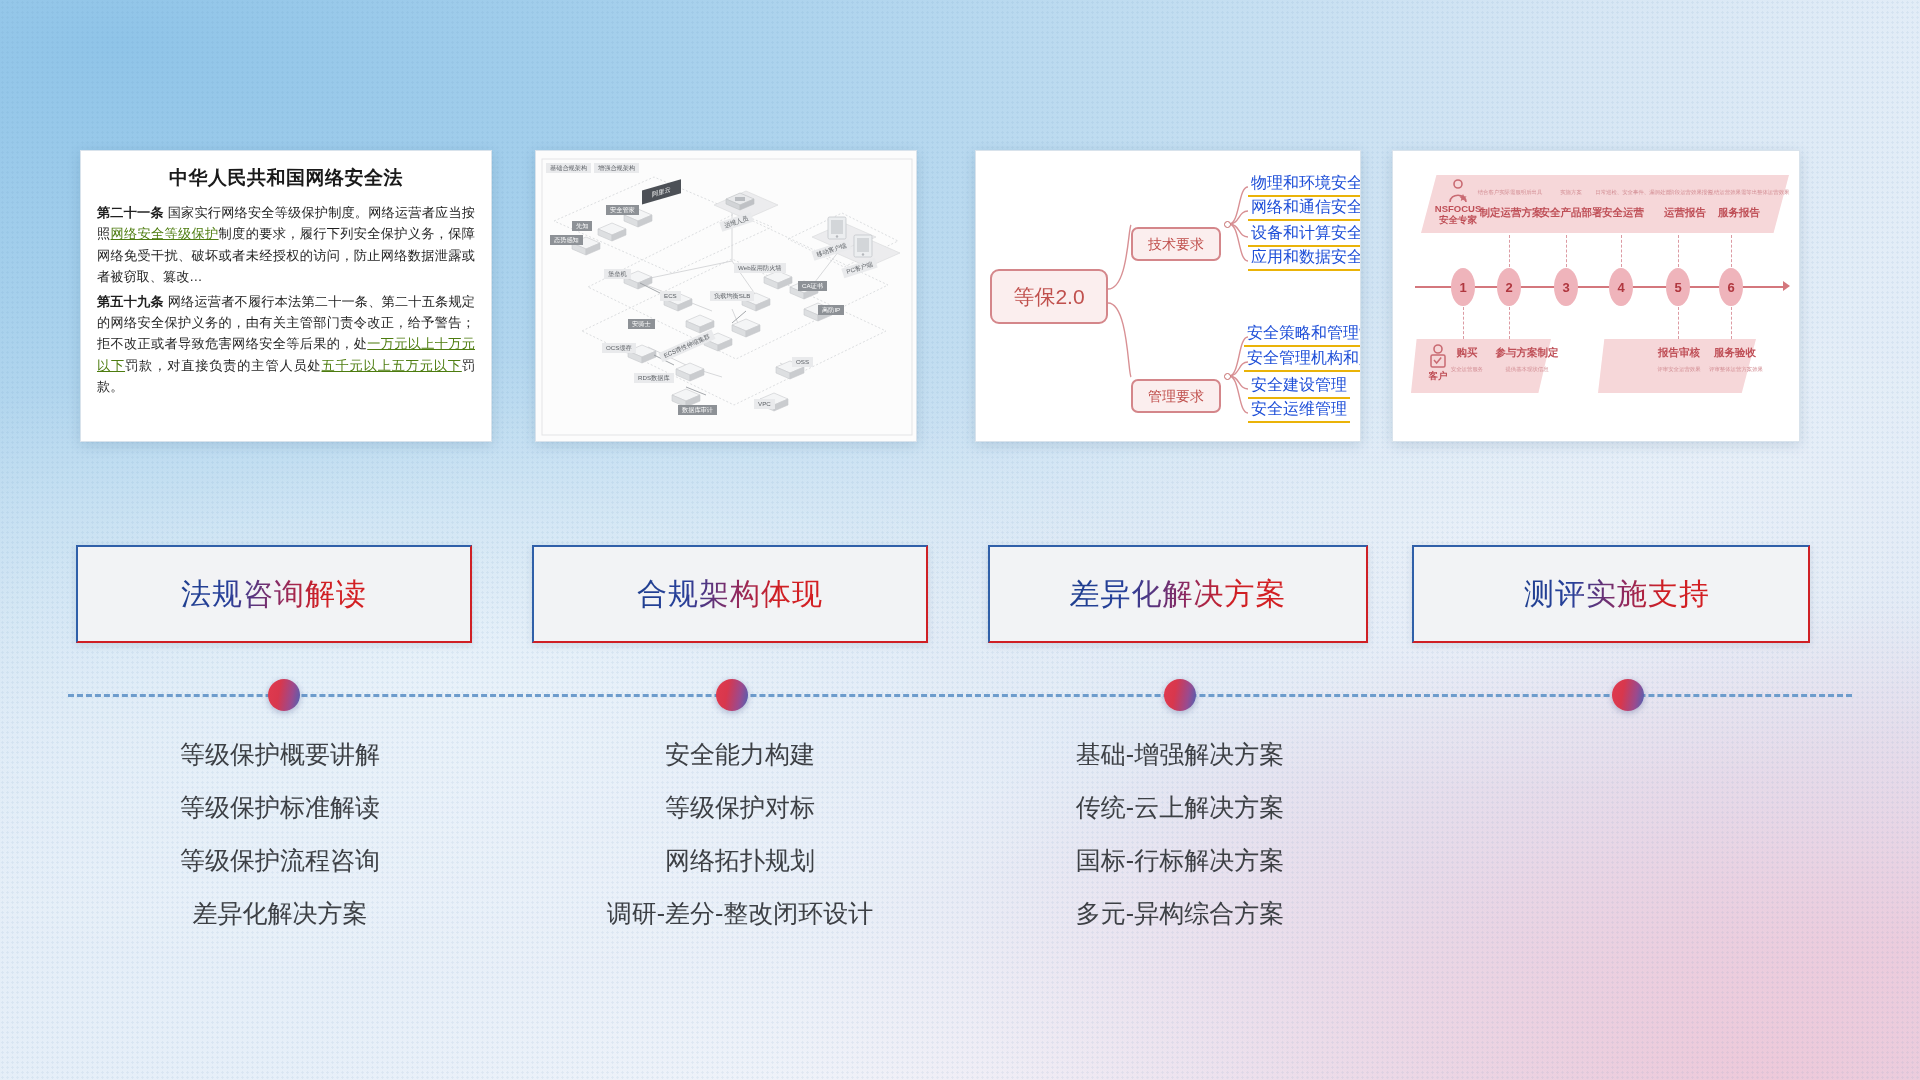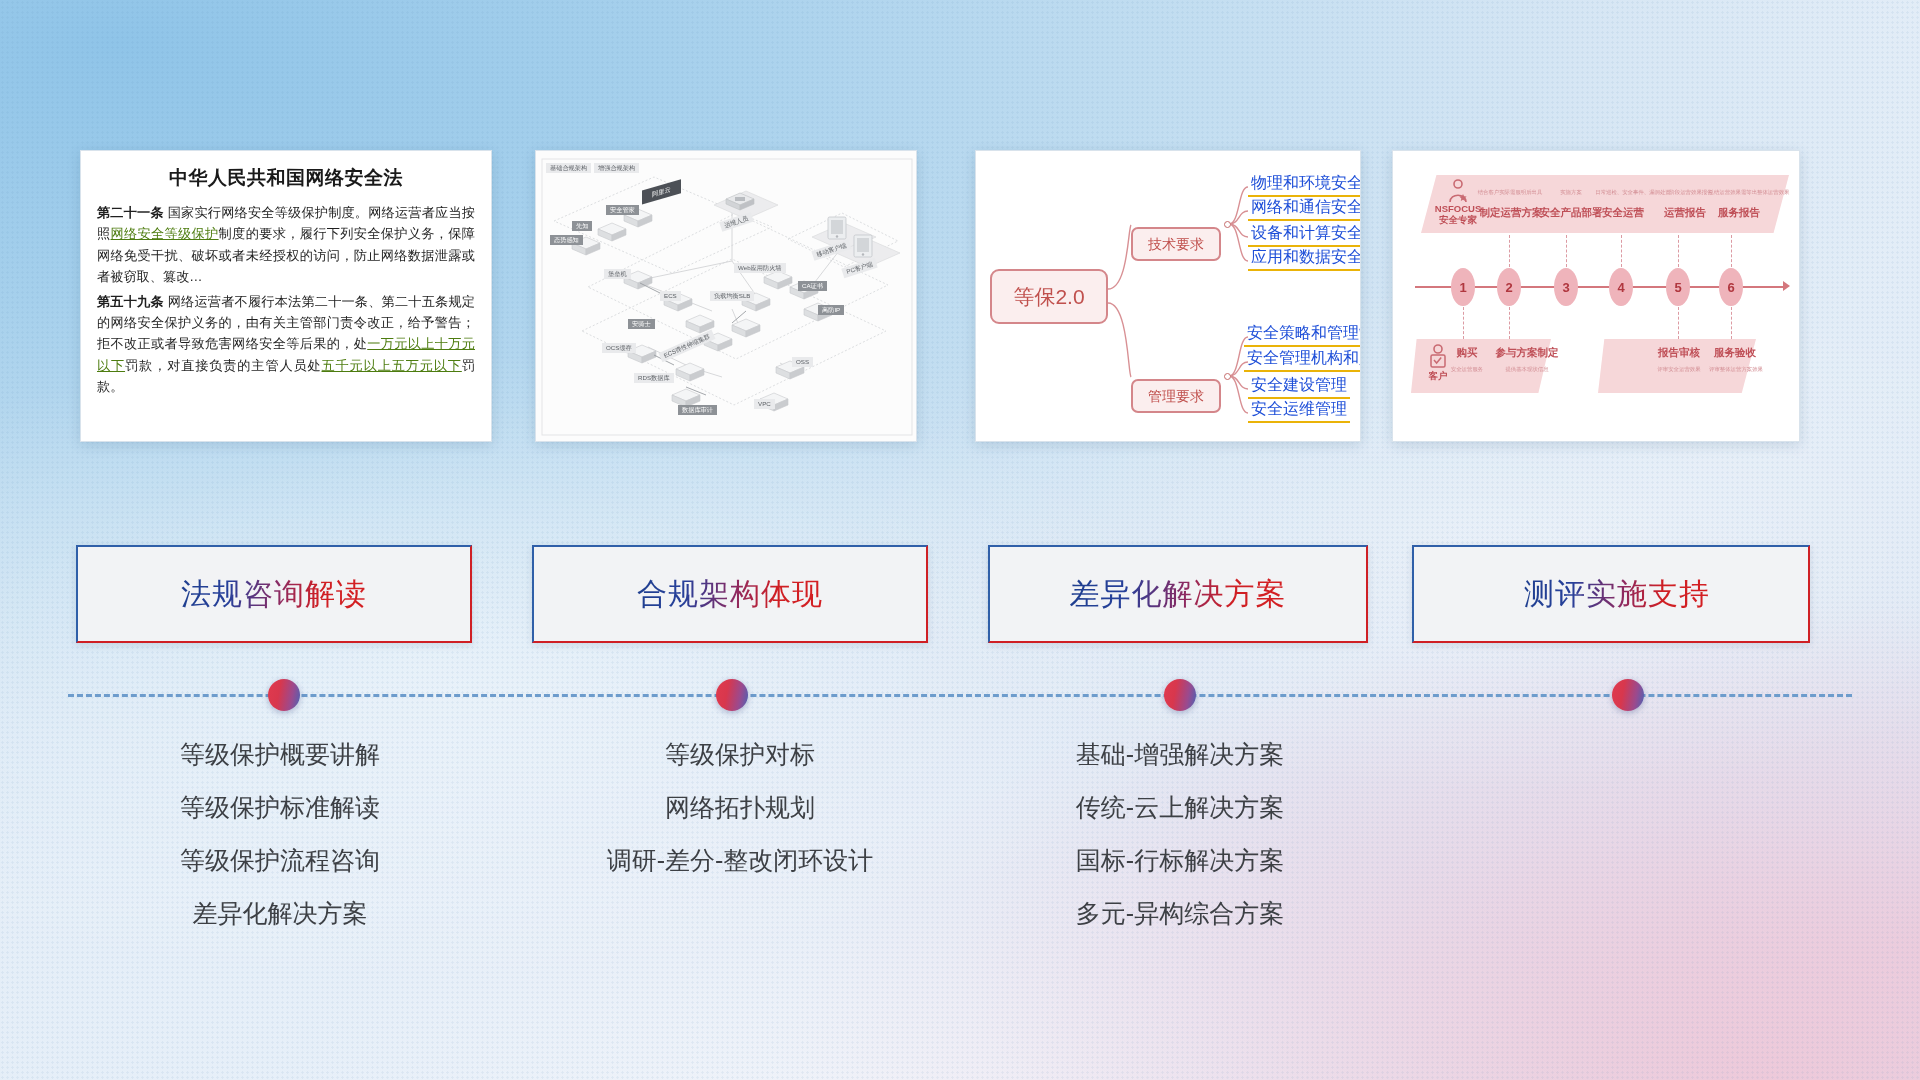--- a/index.html
+++ b/index.html
@@ -432,20 +432,21 @@
   </div>
 
   <div class="cols">
     <ul class="col k1">
       <li>等级保护概要讲解</li>
       <li>等级保护标准解读</li>
       <li>等级保护流程咨询</li>
       <li>差异化解决方案</li>
     </ul>
     <ul class="col k2">
+      <li>安全能力构建</li>
       <li>等级保护对标</li>
       <li>网络拓扑规划</li>
       <li>调研-差分-整改闭环设计</li>
     </ul>
     <ul class="col k3">
       <li>基础-增强解决方案</li>
       <li>传统-云上解决方案</li>
       <li>国标-行标解决方案</li>
       <li>多元-异构综合方案</li>
     </ul>

